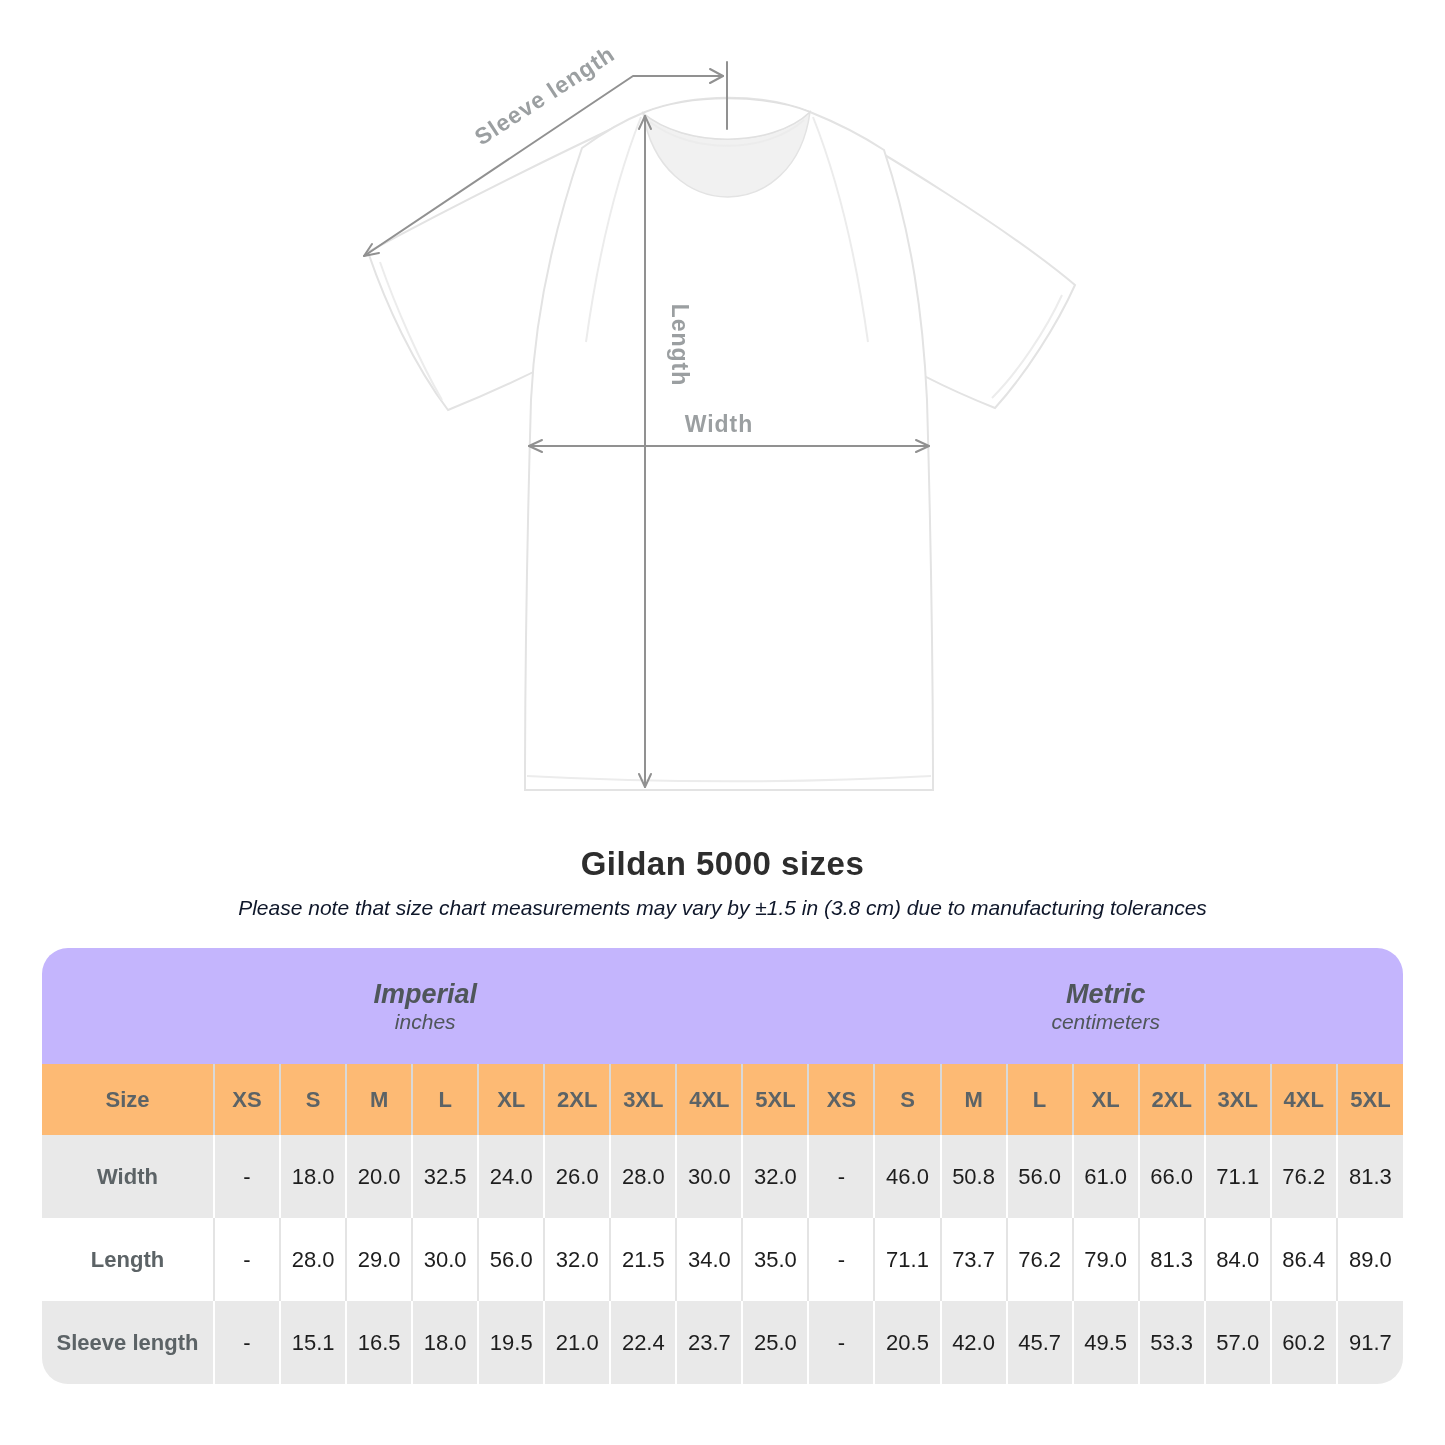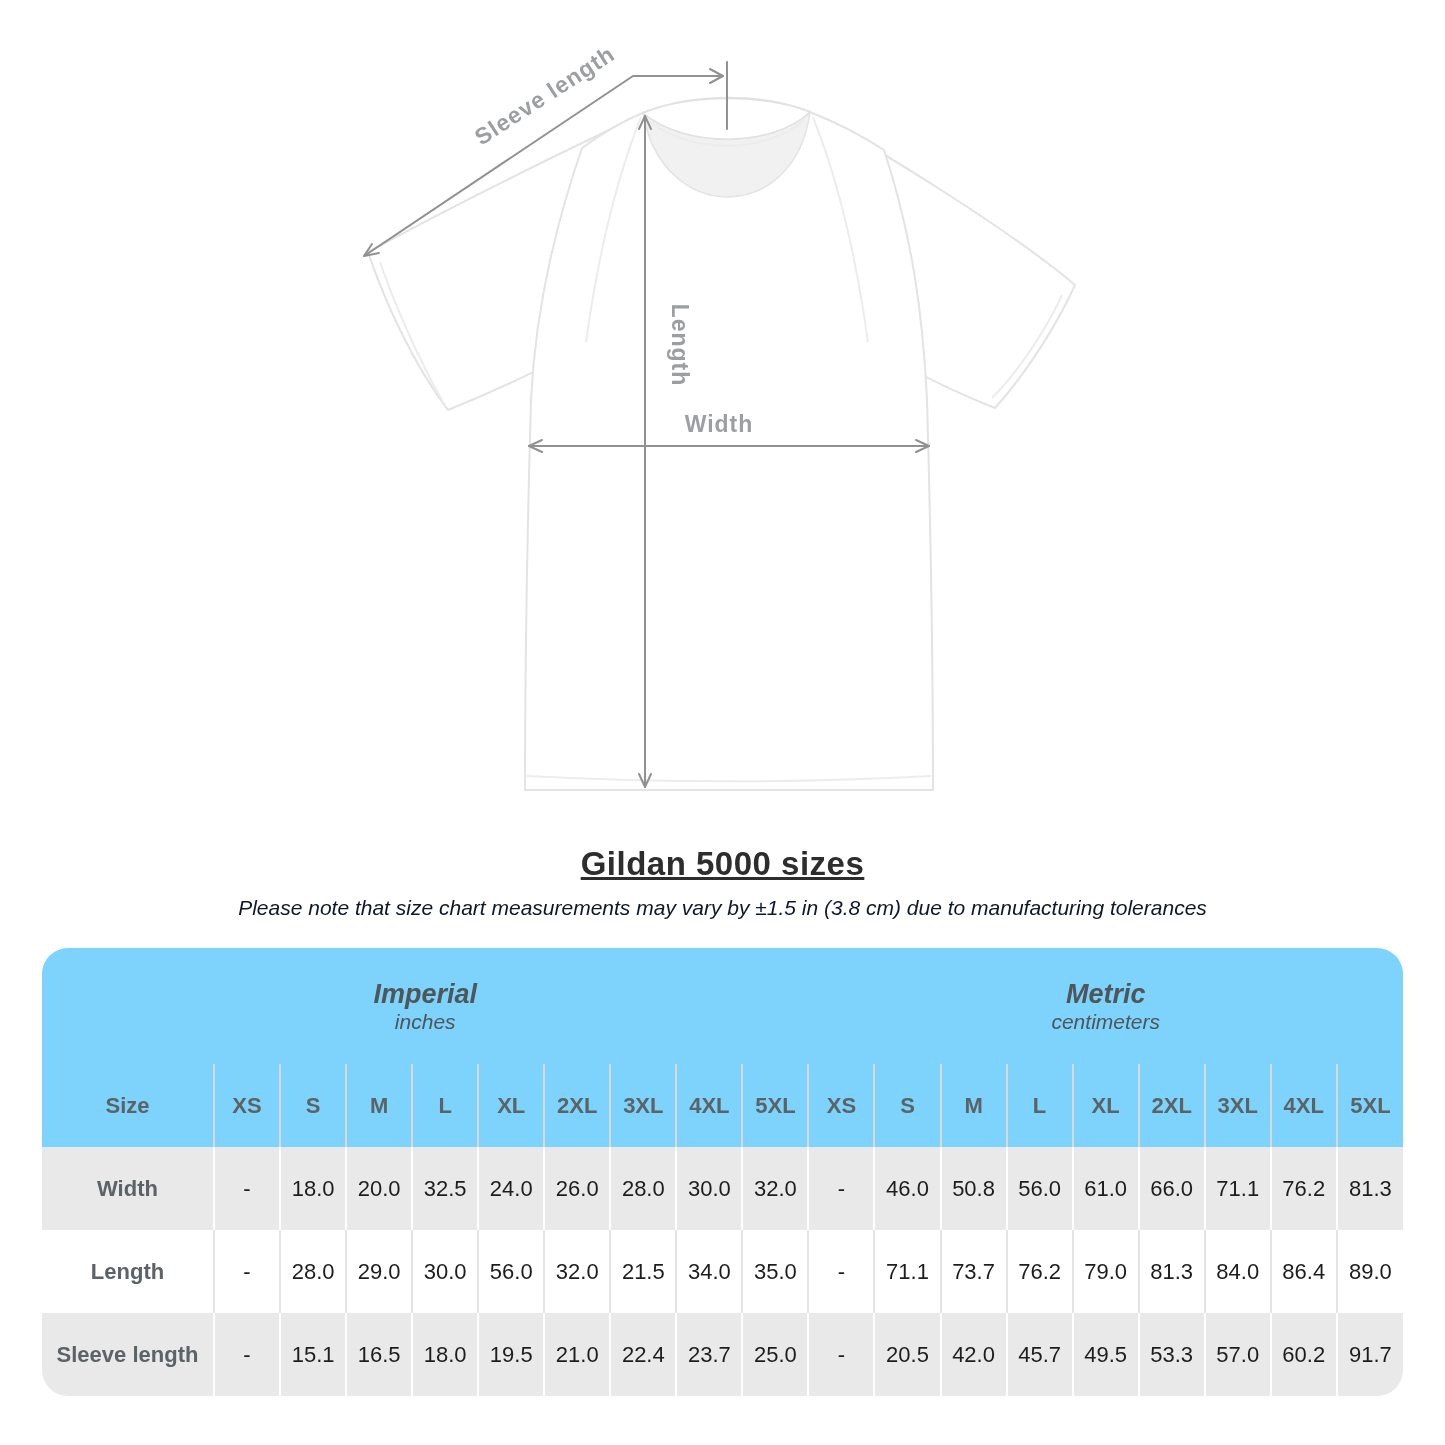--- a/index.html
+++ b/index.html
@@ -11,39 +11,39 @@
   .shirt-svg{position:absolute;top:0;left:0;}
   .shirt-fill{fill:#ffffff;stroke:#e3e3e3;stroke-width:2;}
   .seam{fill:none;stroke:#ececec;stroke-width:2;}
   .neck-open{fill:#f1f1f1;stroke:#e3e3e3;stroke-width:1.5;}
   .collar{fill:#ffffff;stroke:#e0e0e0;stroke-width:1.5;}
   .meas{fill:none;stroke:#919191;stroke-width:2;stroke-linecap:round;stroke-linejoin:round;}
   .meas-label{font-weight:bold;font-size:23px;fill:#9b9fa1;letter-spacing:1px;}
   
   .page-title{
     position:absolute;top:845px;left:0;width:100%;text-align:center;
-    font-size:33px;font-weight:bold;color:#2d2d2d;letter-spacing:.5px;text-decoration:underline;
+    font-size:33px;font-weight:bold;color:#2d2d2d;letter-spacing:.5px;
   }
   .page-subtitle{
     position:absolute;top:896px;left:0;width:100%;text-align:center;
     font-size:21px;font-style:italic;color:#0f172a;
   }
   
   .table-wrap{
     position:absolute;top:948px;left:42px;width:1361px;
     border-radius:26px;overflow:hidden;
   }
   table.size-table{width:100%;border-collapse:collapse;table-layout:fixed;}
   .size-table th,.size-table td{
     padding:0;text-align:center;vertical-align:middle;font-weight:normal;
   }
-  tr.units th{height:116px;background:#7dd3fc;}
+  tr.units th{height:116px;background:#c4b5fd;}
   .unit-name{font-size:27px;font-weight:bold;font-style:italic;color:#4f565a;}
   .unit-sub{font-size:21px;font-style:italic;color:#4f565a;margin-top:0;}
-  tr.sizes th{height:83px;background:#7dd3fc;font-size:22px;font-weight:bold;color:#5c6366;}
+  tr.sizes th{height:71px;background:#fdba74;font-size:22px;font-weight:bold;color:#5c6366;}
   tr.data td{height:83px;font-size:22px;color:#1d1d1d;}
   tr.data th.row-label{height:83px;font-size:22px;font-weight:bold;color:#5c6366;}
   tr.r-gray th,tr.r-gray td{background:#e9e9e9;}
   tr.r-white th,tr.r-white td{background:#ffffff;}
   
   tr.sizes > *:not(:first-child){border-left:2px solid #d9d9d9;}
   tr.data.r-white > *:not(:first-child){border-left:2px solid #e4e4e4;}
   tr.data.r-gray > *:not(:first-child){border-left:2px solid #ffffff;}
 </style>
 </head>

